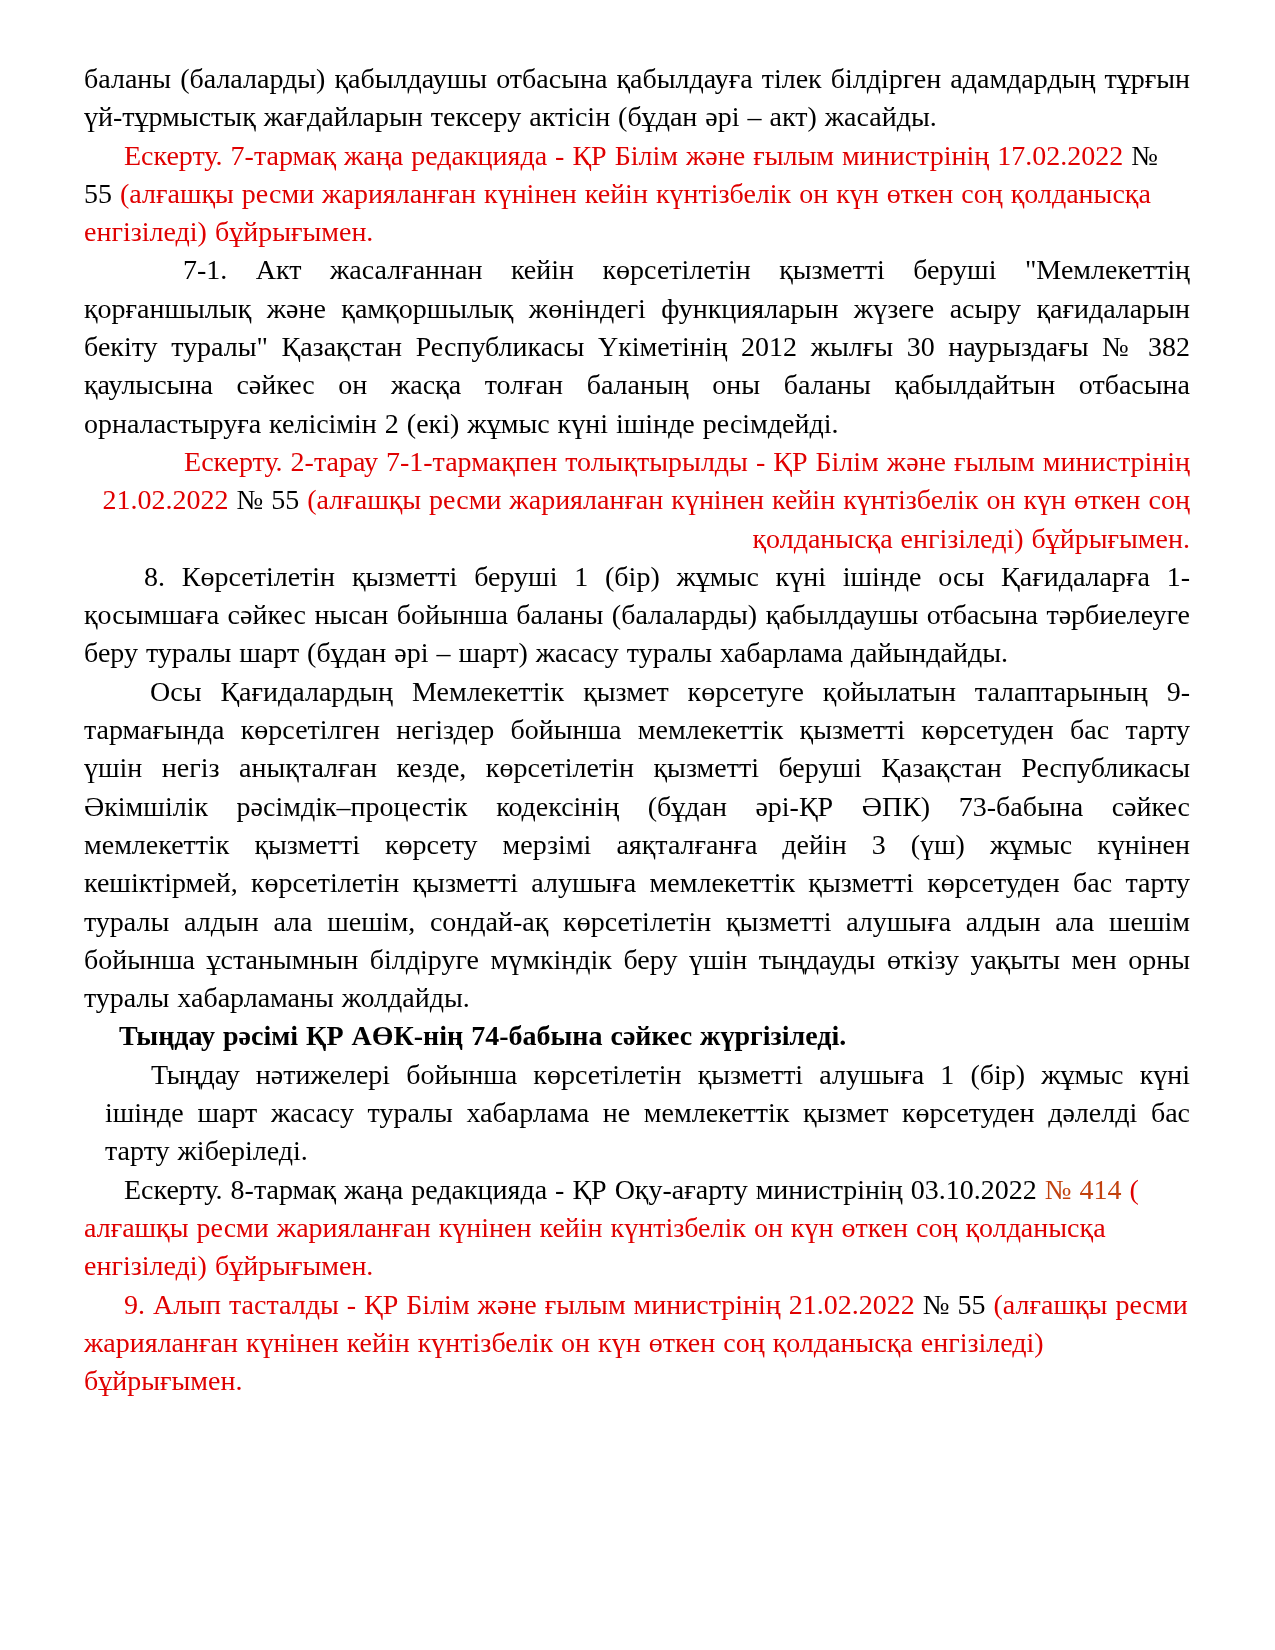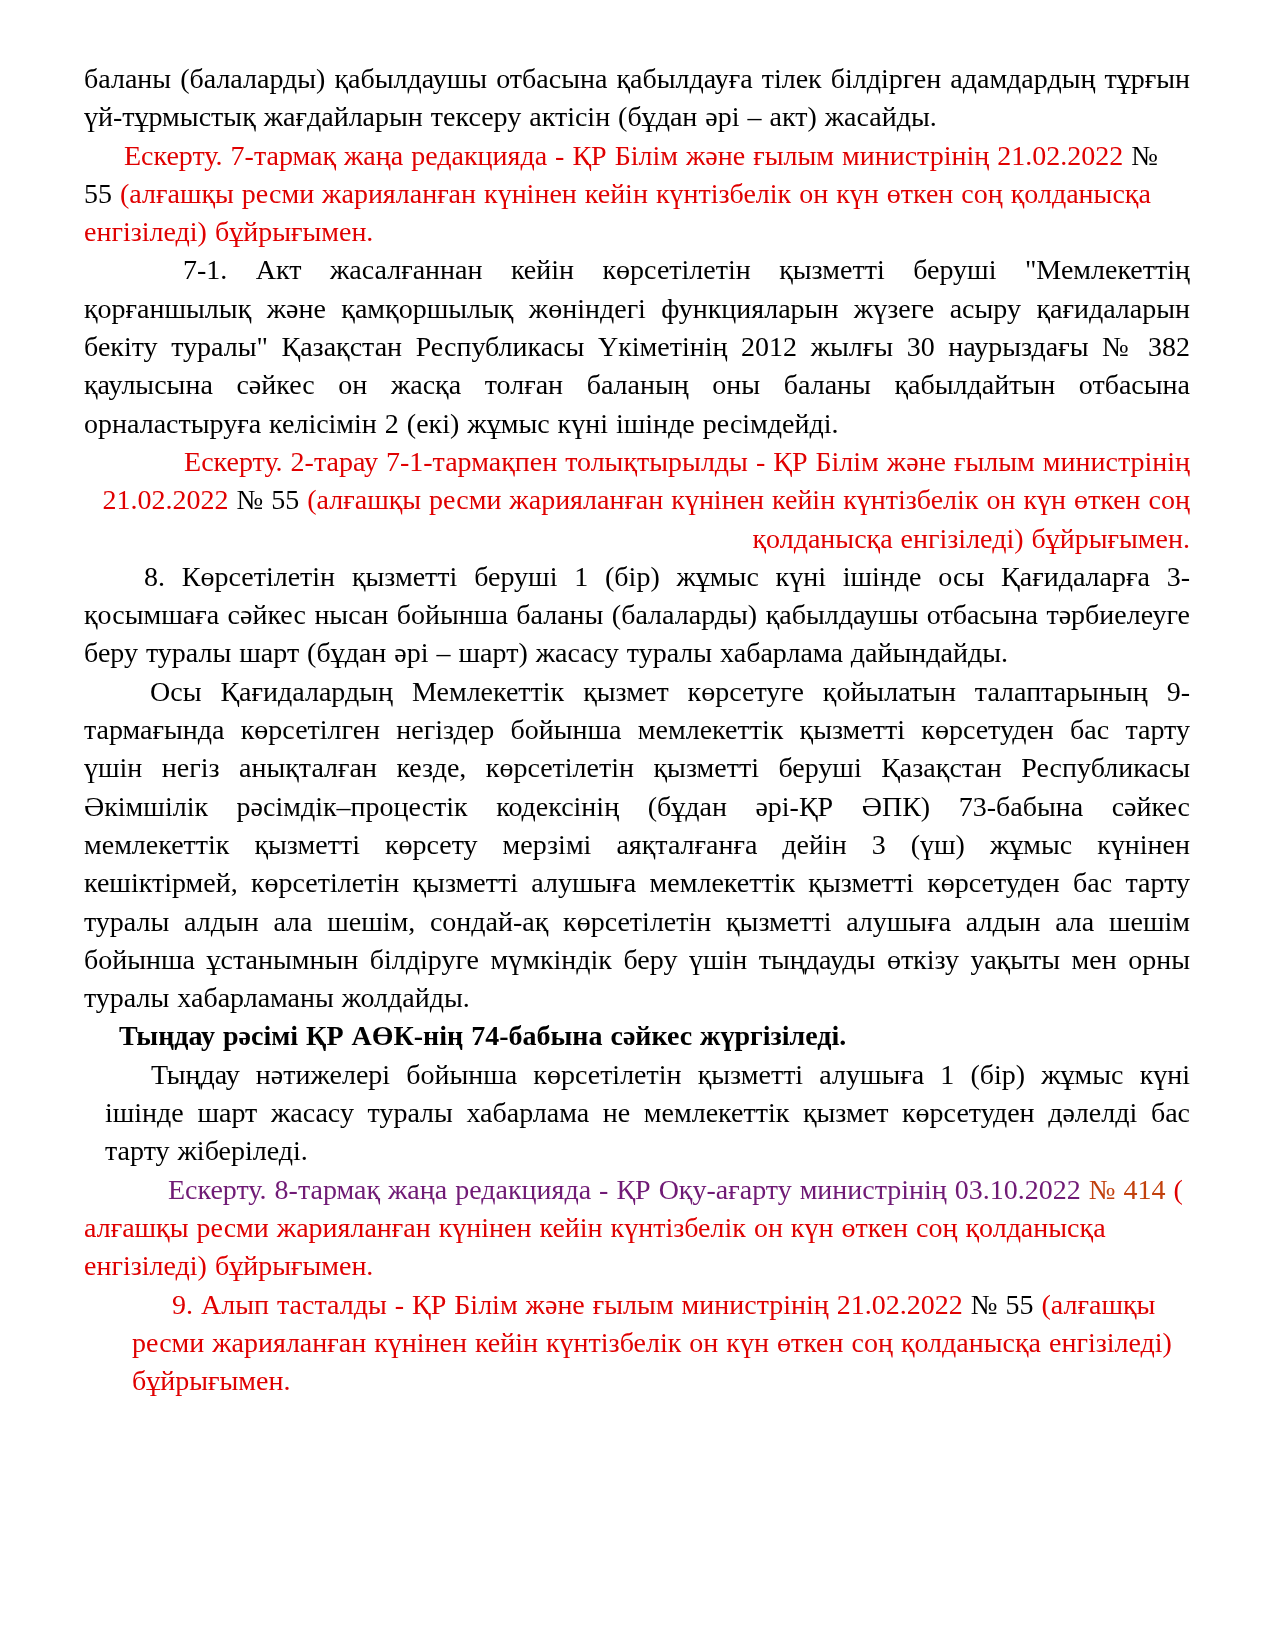--- a/index.html
+++ b/index.html
@@ -30,23 +30,23 @@
     padding: 0;
     word-spacing: 1px;
   }
 </style>
 </head>
 <body>
 
 <div class="page">
   <div class="content" style="background: rgb(255, 255, 255);">
       <p class="para" style="text-align: justify; text-indent: 0px;"><span style="color: rgb(0, 0, 0);">баланы (балаларды) қабылдаушы отбасына қабылдауға тілек білдірген адамдардың тұрғын үй-тұрмыстық жағдайларын тексеру актісін (бұдан әрі – акт) жасайды.</span></p>
-      <p class="para" style="text-align: left; text-indent: 40px;"><span style="color: rgb(224, 0, 0);">Ескерту. 7-тармақ жаңа редакцияда - ҚР Білім және ғылым министрінің 21.02.2022 </span><span style="color: rgb(0, 0, 0);">№ 55 </span><span style="color: rgb(224, 0, 0);">(алғашқы ресми жарияланған күнінен кейін күнтізбелік он күн өткен соң қолданысқа енгізіледі) бұйрығымен.</span></p>
+      <p class="para" style="text-align: left; text-indent: 40px;"><span style="color: rgb(224, 0, 0);">Ескерту. 7-тармақ жаңа редакцияда - ҚР Білім және ғылым министрінің 17.02.2022 </span><span style="color: rgb(0, 0, 0);">№ 55 </span><span style="color: rgb(224, 0, 0);">(алғашқы ресми жарияланған күнінен кейін күнтізбелік он күн өткен соң қолданысқа енгізіледі) бұйрығымен.</span></p>
       <p class="para" style="text-align: justify; text-indent: 99px;"><span style="color: rgb(0, 0, 0);">7-1. Акт жасалғаннан кейін көрсетілетін қызметті беруші "Мемлекеттің қорғаншылық және қамқоршылық жөніндегі функцияларын жүзеге асыру қағидаларын бекіту туралы" Қазақстан Республикасы Үкіметінің 2012 жылғы 30 наурыздағы № 382 қаулысына сәйкес он жасқа толған баланың оны баланы қабылдайтын отбасына орналастыруға келісімін 2 (екі) жұмыс күні ішінде ресімдейді.</span></p>
       <p class="para" style="text-align: right; text-indent: 40px;"><span style="color: rgb(224, 0, 0);">Ескерту. 2-тарау 7-1-тармақпен толықтырылды - ҚР Білім және ғылым министрінің 21.02.2022 </span><span style="color: rgb(0, 0, 0);">№ 55 </span><span style="color: rgb(224, 0, 0);">(алғашқы ресми жарияланған күнінен кейін күнтізбелік он күн өткен соң қолданысқа енгізіледі) бұйрығымен.</span></p>
-      <p class="para" style="text-align: justify; text-indent: 60px;"><span style="color: rgb(0, 0, 0);">8. Көрсетілетін қызметті беруші 1 (бір) жұмыс күні ішінде осы Қағидаларға 3-қосымшаға сәйкес нысан бойынша баланы (балаларды) қабылдаушы отбасына тәрбиелеуге беру туралы шарт (бұдан әрі – шарт) жасасу туралы хабарлама дайындайды.</span></p>
+      <p class="para" style="text-align: justify; text-indent: 60px;"><span style="color: rgb(0, 0, 0);">8. Көрсетілетін қызметті беруші 1 (бір) жұмыс күні ішінде осы Қағидаларға 1-қосымшаға сәйкес нысан бойынша баланы (балаларды) қабылдаушы отбасына тәрбиелеуге беру туралы шарт (бұдан әрі – шарт) жасасу туралы хабарлама дайындайды.</span></p>
       <p class="para" style="text-align: justify; text-indent: 66px;"><span style="color: rgb(0, 0, 0);">Осы Қағидалардың Мемлекеттік қызмет көрсетуге қойылатын талаптарының 9-тармағында көрсетілген негіздер бойынша мемлекеттік қызметті көрсетуден бас тарту үшін негіз анықталған кезде, көрсетілетін қызметті беруші Қазақстан Республикасы Әкімшілік рәсімдік–процестік кодексінің (бұдан әрі-ҚР ӘПК) 73-бабына сәйкес мемлекеттік қызметті көрсету мерзімі аяқталғанға дейін 3 (үш) жұмыс күнінен кешіктірмей, көрсетілетін қызметті алушыға мемлекеттік қызметті көрсетуден бас тарту туралы алдын ала шешім, сондай-ақ көрсетілетін қызметті алушыға алдын ала шешім бойынша ұстанымнын білдіруге мүмкіндік беру үшін тыңдауды өткізу уақыты мен орны туралы хабарламаны жолдайды.</span></p>
       <p class="para" style="text-align: justify; text-indent: 35px;"><span style="color: rgb(0, 0, 0); font-weight: bold;">Тыңдау рәсімі ҚР АӨК-нің 74-бабына сәйкес жүргізіледі.</span></p>
       <p class="para" style="text-align: justify; text-indent: 46px; margin-left: 21px;"><span style="color: rgb(0, 0, 0);">Тыңдау нәтижелері бойынша көрсетілетін қызметті алушыға 1 (бір) жұмыс күні ішінде шарт жасасу туралы хабарлама не мемлекеттік қызмет көрсетуден дәлелді бас тарту жіберіледі.</span></p>
-      <p class="para" style="text-align: left; text-indent: 40px;"><span style="color: #701a75; margin-left: 44px;">Ескерту. 8-тармақ жаңа редакцияда - ҚР Оқу-ағарту министрінің 03.10.2022 </span><span style="color: #c2410c;">№ 414 </span><span style="color: rgb(224, 0, 0);">( алғашқы ресми жарияланған күнінен кейін күнтізбелік он күн өткен соң қолданысқа енгізіледі) бұйрығымен.</span></p>
-      <p class="para" style="text-align: left; text-indent: 40px; margin-left: 48px;"><span style="color: rgb(224, 0, 0);">9. Алып тасталды - ҚР Білім және ғылым министрінің 21.02.2022 </span><span style="color: rgb(0, 0, 0);">№ 55 </span><span style="color: rgb(224, 0, 0);">(алғашқы ресми жарияланған күнінен кейін күнтізбелік он күн өткен соң қолданысқа енгізіледі) бұйрығымен.</span></p>
+      <p class="para" style="text-align: left; text-indent: 40px;"><span style="color: #000000;">Ескерту. 8-тармақ жаңа редакцияда - ҚР Оқу-ағарту министрінің 03.10.2022 </span><span style="color: #c2410c;">№ 414 </span><span style="color: rgb(224, 0, 0);">( алғашқы ресми жарияланған күнінен кейін күнтізбелік он күн өткен соң қолданысқа енгізіледі) бұйрығымен.</span></p>
+      <p class="para" style="text-align: left; text-indent: 40px;"><span style="color: rgb(224, 0, 0);">9. Алып тасталды - ҚР Білім және ғылым министрінің 21.02.2022 </span><span style="color: rgb(0, 0, 0);">№ 55 </span><span style="color: rgb(224, 0, 0);">(алғашқы ресми жарияланған күнінен кейін күнтізбелік он күн өткен соң қолданысқа енгізіледі) бұйрығымен.</span></p>
     </div>
 </div>
 
 </body></html>

